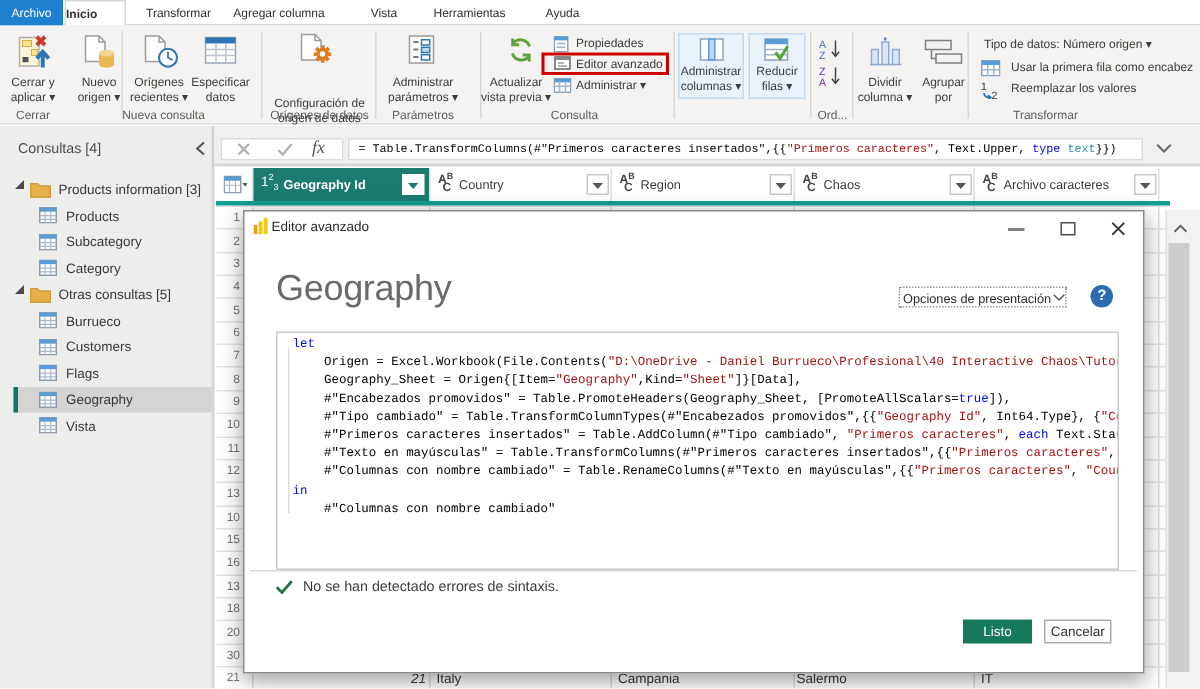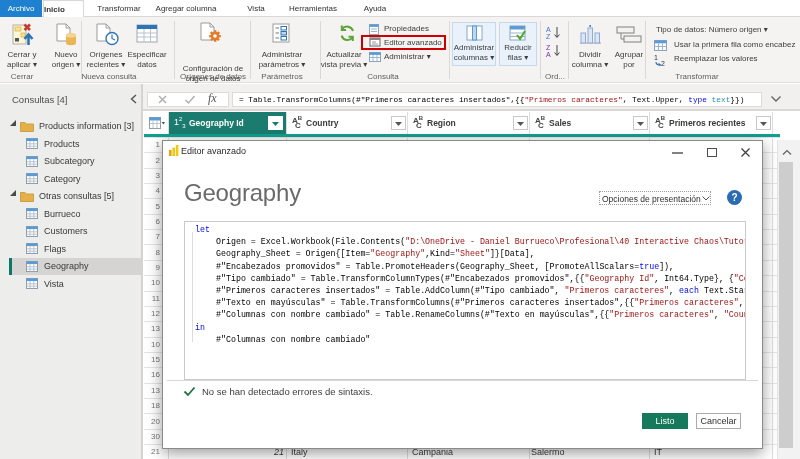--- a/index.html
+++ b/index.html
@@ -3,21 +3,21 @@
 *{margin:0;padding:0;box-sizing:border-box}
 html,body{width:800px;height:459px;overflow:hidden;font-family:"Liberation Sans",sans-serif;background:#fff;position:relative}
 .a{position:absolute}
 .ct{transform:translateX(-50%);text-align:center;white-space:nowrap}
 .rlab{font-size:8px;color:#3d3c3b;line-height:10px}
 .glab{font-size:8px;color:#5f5e5d}
 .sep{width:1px;background:#d9d8d6;top:21px;height:58px}
 .mono{font-family:"Liberation Mono",monospace;white-space:pre}
 .red{color:#a31515}.blu{color:#0008ee}.tea{color:#2b91af}
 .tree{font-size:9px;color:#383838;white-space:nowrap}
-.hdrtxt{font-size:8.5px;font-weight:bold;color:#3a3a3a;white-space:nowrap}
+.hdrtxt{font-size:8.5px;font-weight:normal;color:#3a3a3a;white-space:nowrap}
 .abc{font-size:8px;color:#444;font-weight:bold;line-height:5px}
 .vline{width:1px;background:#dedede}
 .hline{height:1px;background:#e4e4e4}
 .rn{font-size:8px;color:#777;text-align:right}
 .cellt{font-size:9px;color:#3a3a3a}
 </style></head><body>
 <div class="a" style="left:0;top:0;width:800px;height:17px;background:#fff;border-bottom:1px solid #d8d8d8"></div>
 <div class="a" style="left:0;top:0;width:42px;height:17px;background:#2080d0;color:#fff;font-size:8px;text-align:center;line-height:17px">Archivo</div>
 <div class="a" style="left:43px;top:0;width:41px;height:17px;background:#fff;border:1px solid #d8d8d8;border-bottom:none;color:#333;font-size:8px;font-weight:bold;line-height:17px">Inicio</div>
 <div class="a ct" style="left:119px;top:0;height:17px;color:#2f2f2f;font-size:8px;line-height:17px">Transformar</div>
@@ -301,27 +301,27 @@
 <svg class="a" style="left:394px;top:121px" width="9" height="6" viewBox="0 0 9 6">
     <path d="M1 1 L4.5 5 L8 1" fill="#555"></path>
   </svg>
 <div class="a abc" style="left:413px;top:116px">A<span style="font-size:6px;vertical-align:3px">B</span><br><span style="margin-left:3px">C</span></div>
 <div class="a hdrtxt" style="left:427px;top:118px">Region</div>
 <div class="a" style="left:513px;top:116px;width:15px;height:14px;background:#fff;border:1px solid #c9c9c9"></div>
 <svg class="a" style="left:516px;top:121px" width="9" height="6" viewBox="0 0 9 6">
     <path d="M1 1 L4.5 5 L8 1" fill="#555"></path>
   </svg>
 <div class="a abc" style="left:535px;top:116px">A<span style="font-size:6px;vertical-align:3px">B</span><br><span style="margin-left:3px">C</span></div>
-<div class="a hdrtxt" style="left:549px;top:118px">Sales</div>
+<div class="a hdrtxt" style="left:549px;top:118px">Chaos</div>
 <div class="a" style="left:633px;top:116px;width:15px;height:14px;background:#fff;border:1px solid #c9c9c9"></div>
 <svg class="a" style="left:636px;top:121px" width="9" height="6" viewBox="0 0 9 6">
     <path d="M1 1 L4.5 5 L8 1" fill="#555"></path>
   </svg>
 <div class="a abc" style="left:655px;top:116px">A<span style="font-size:6px;vertical-align:3px">B</span><br><span style="margin-left:3px">C</span></div>
-<div class="a hdrtxt" style="left:669px;top:118px">Primeros recientes</div>
+<div class="a hdrtxt" style="left:669px;top:118px">Archivo caracteres</div>
 <div class="a" style="left:756px;top:116px;width:15px;height:14px;background:#fff;border:1px solid #c9c9c9"></div>
 <svg class="a" style="left:759px;top:121px" width="9" height="6" viewBox="0 0 9 6">
     <path d="M1 1 L4.5 5 L8 1" fill="#555"></path>
   </svg>
 <div class="a" style="left:144px;top:134px;width:636px;height:3px;background:#10a090"></div>
 <div class="a rn" style="left:144px;top:140.20px;width:16px">1</div>
 <div class="a rn" style="left:144px;top:155.55px;width:16px">2</div>
 <div class="a rn" style="left:144px;top:170.90px;width:16px">3</div>
 <div class="a rn" style="left:144px;top:186.25px;width:16px">4</div>
 <div class="a rn" style="left:144px;top:201.60px;width:16px">5</div>

